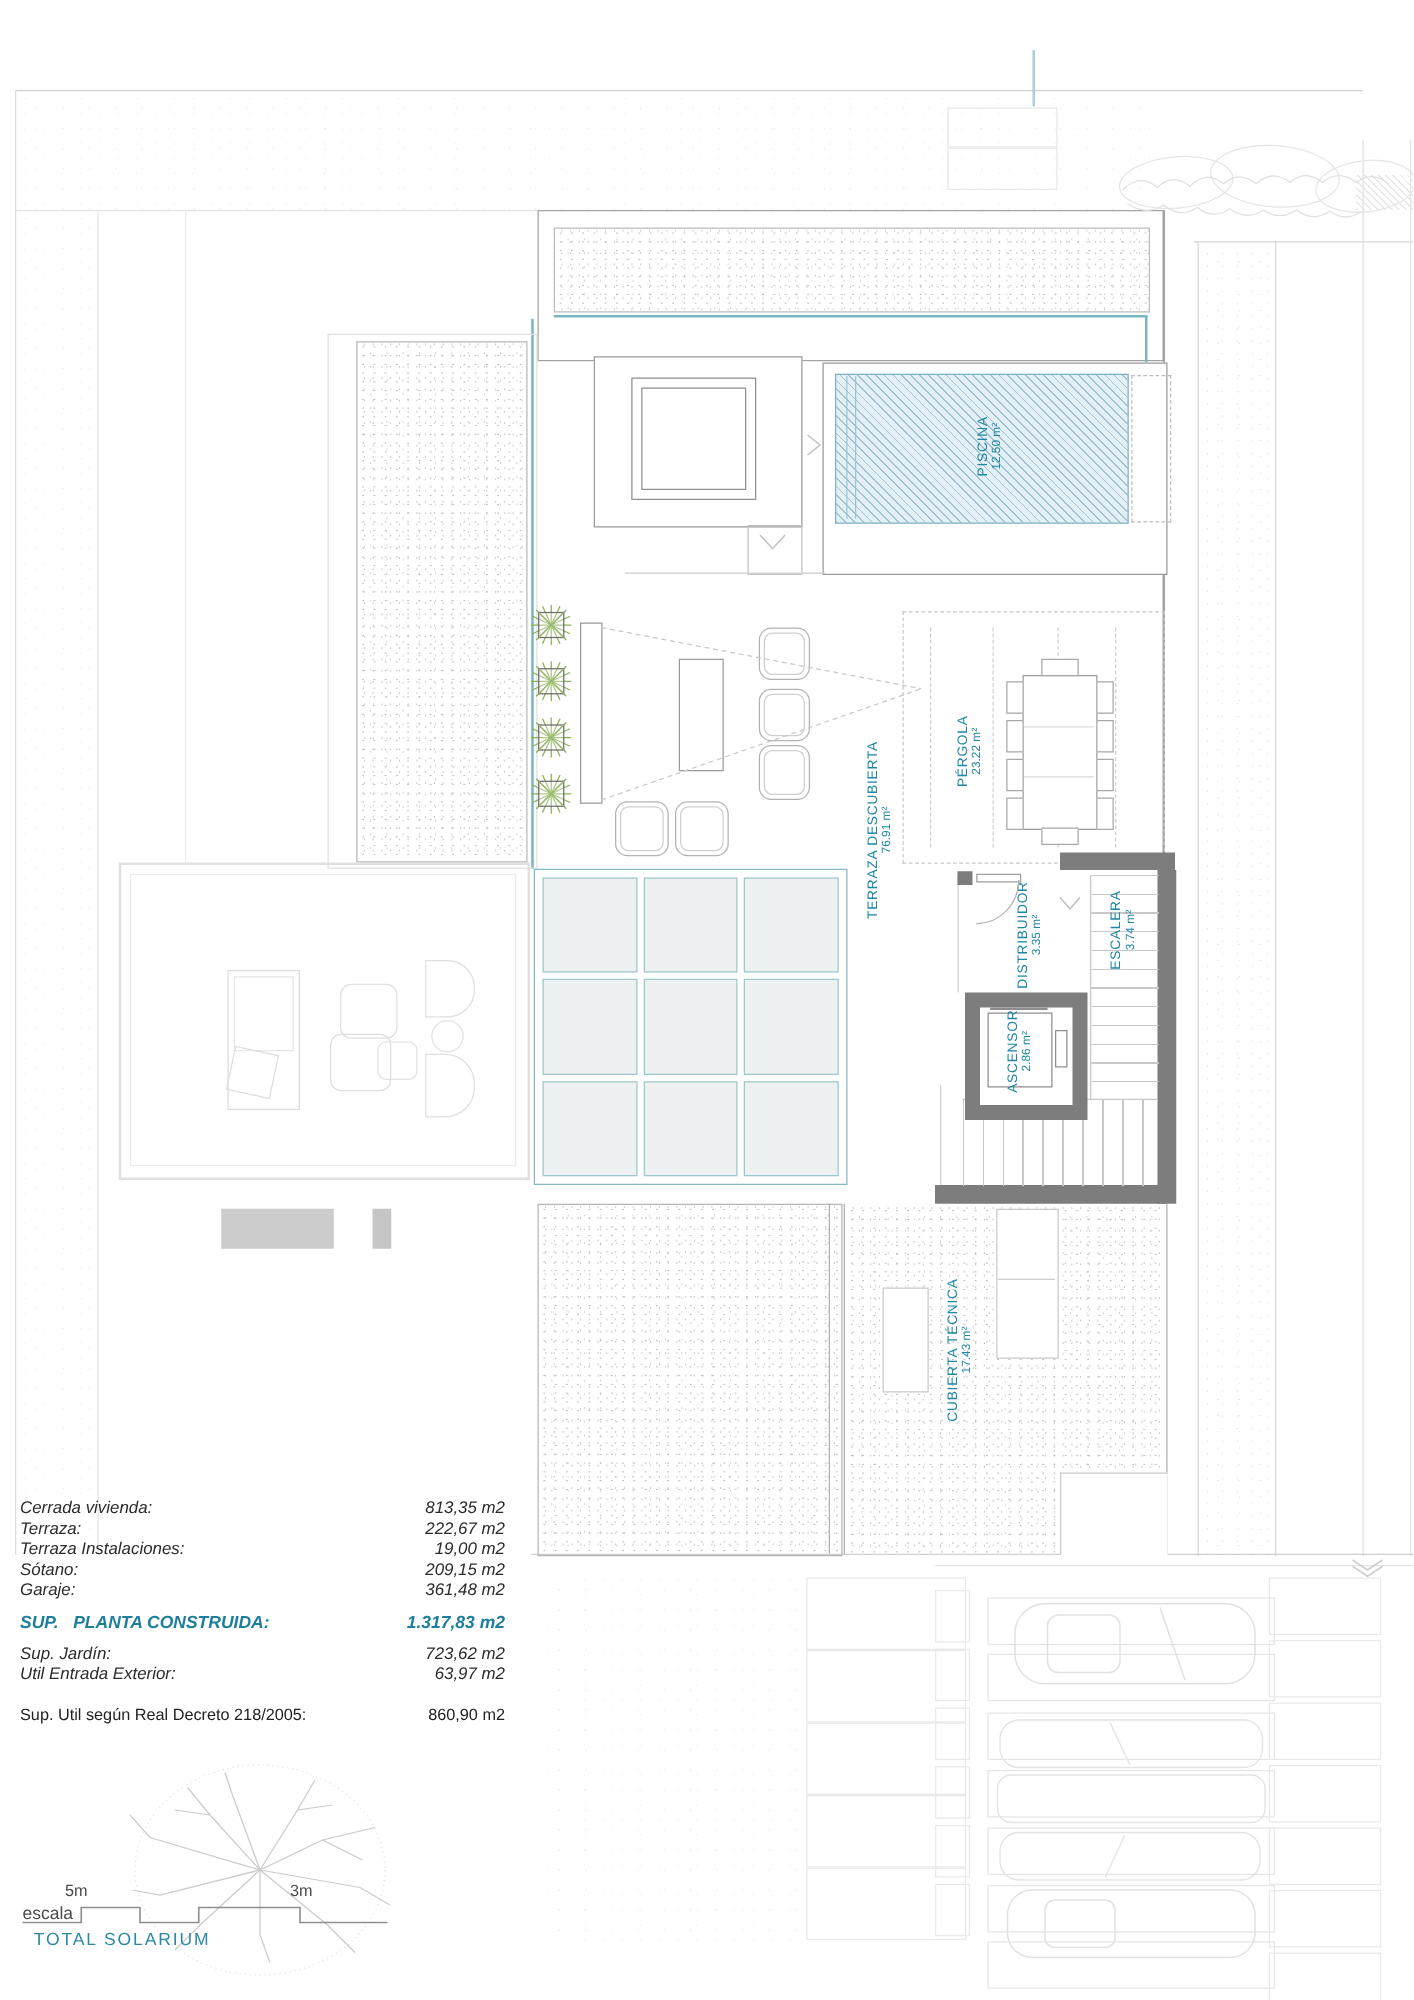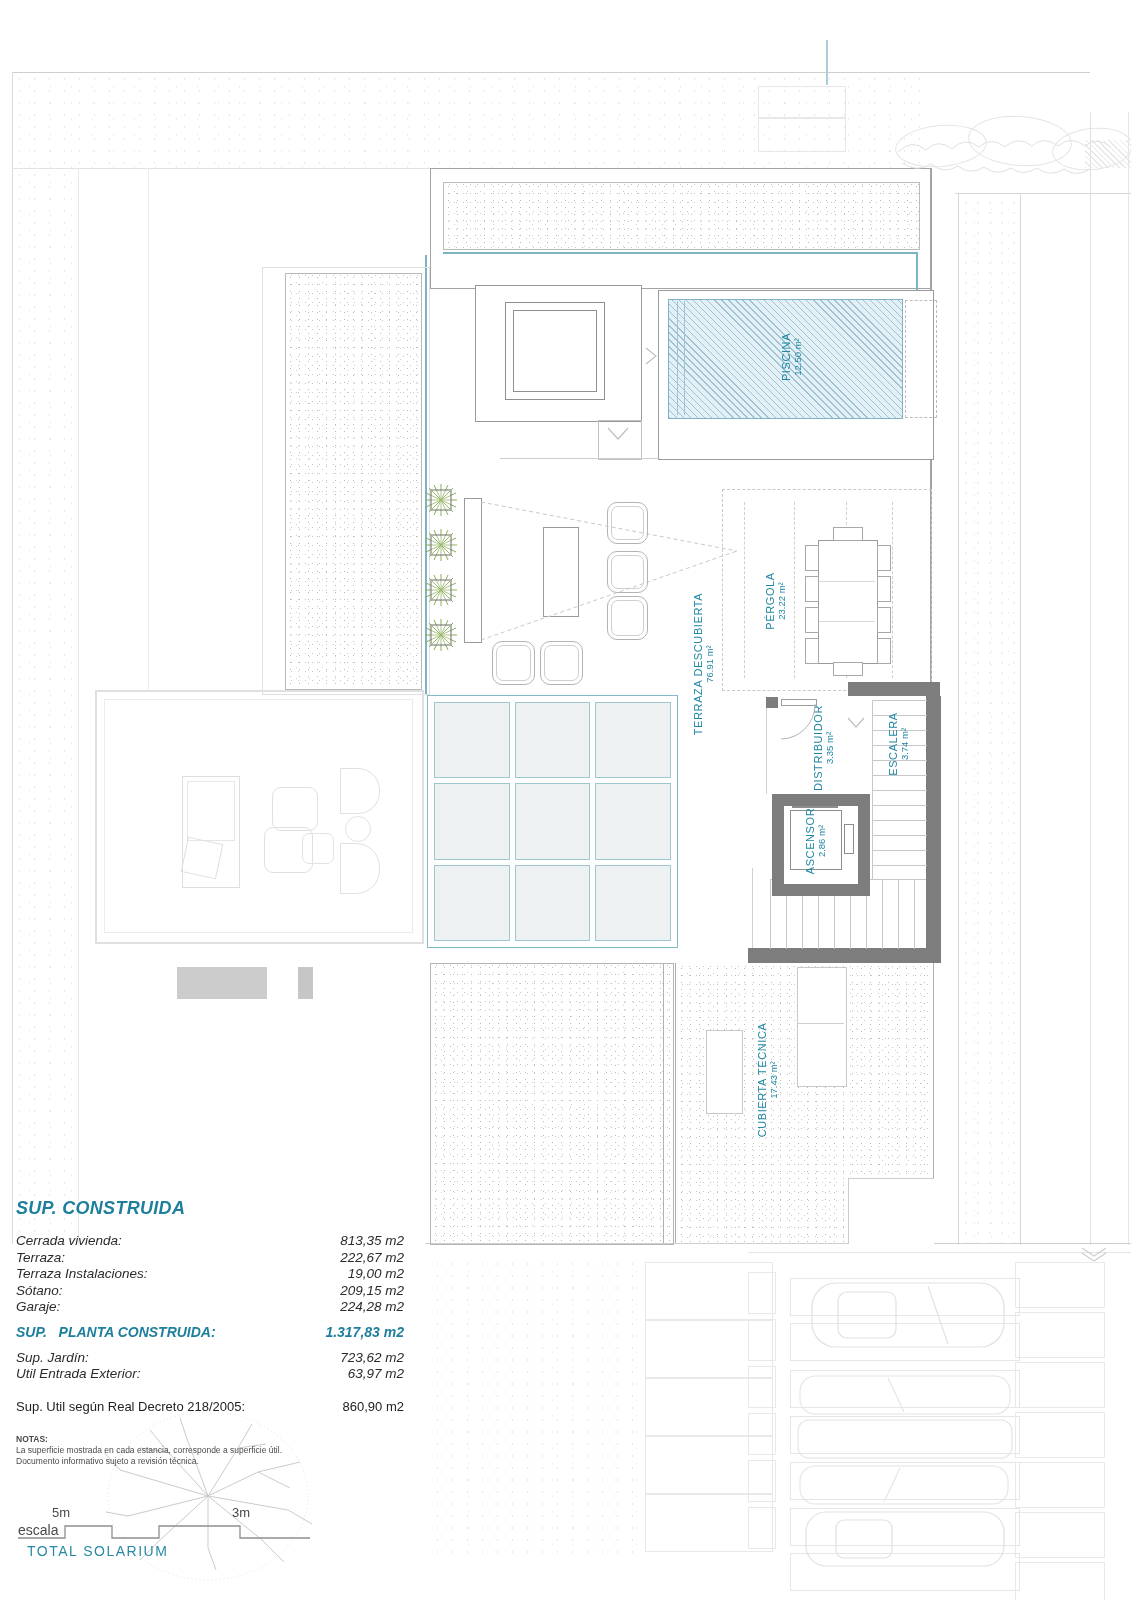--- a/index.html
+++ b/index.html
@@ -397,61 +397,55 @@
       <path d="M 208 1496 L 208 1548 L 216 1570"></path>
       <path d="M 208 1496 L 160 1540 L 140 1560"></path>
       <path d="M 208 1496 L 128 1516 L 106 1512"></path>
       <path d="M 208 1496 L 120 1470 L 104 1452"></path>
       <path d="M 208 1496 L 186 1436 L 180 1418"></path>
     </g>
     <path d="M 18 1538 H 65 V 1526 H 112 V 1538 H 159 V 1526 H 240 V 1538 H 310" stroke="#8f8f8f" stroke-width="1.3" fill="none"></path>
   </svg>
 
   <div id="panel">
-    <div class="ttl">SUP. CONSTRUIDA</div>
     <div class="row">
       <span>Cerrada vivienda:</span>
       <span>813,35 m2</span>
     </div>
     <div class="row">
       <span>Terraza:</span>
       <span>222,67 m2</span>
     </div>
     <div class="row">
       <span>Terraza Instalaciones:</span>
       <span>19,00 m2</span>
     </div>
     <div class="row">
       <span>Sótano:</span>
       <span>209,15 m2</span>
     </div>
     <div class="row">
       <span>Garaje:</span>
-      <span>224,28 m2</span>
+      <span>361,48 m2</span>
     </div>
     <div class="row-total">
       <span>SUP.   PLANTA CONSTRUIDA:</span>
       <span>1.317,83 m2</span>
     </div>
     <div class="row">
       <span>Sup. Jardín:</span>
       <span>723,62 m2</span>
     </div>
     <div class="row">
       <span>Util Entrada Exterior:</span>
       <span>63,97 m2</span>
     </div>
     <div class="util">
       <span>Sup. Util según Real Decreto 218/2005:</span>
       <span>860,90 m2</span>
-    </div>
-    <div class="notes">
-      <div class="nt">NOTAS:</div>
-      <div>La superficie mostrada en cada estancia, corresponde a superficie útil.</div>
-      <div>Documento informativo sujeto a revisión técnica.</div>
     </div>
   </div>
 
   <div class="scale-txt" style="left:52px;top:1505px;">5m</div>
   <div class="scale-txt" style="left:232px;top:1505px;">3m</div>
   <div class="scale-txt" style="left:18px;top:1522px;font-size:14px;">escala</div>
   <div id="plan-title">TOTAL SOLARIUM</div>
 
 </div>
 

